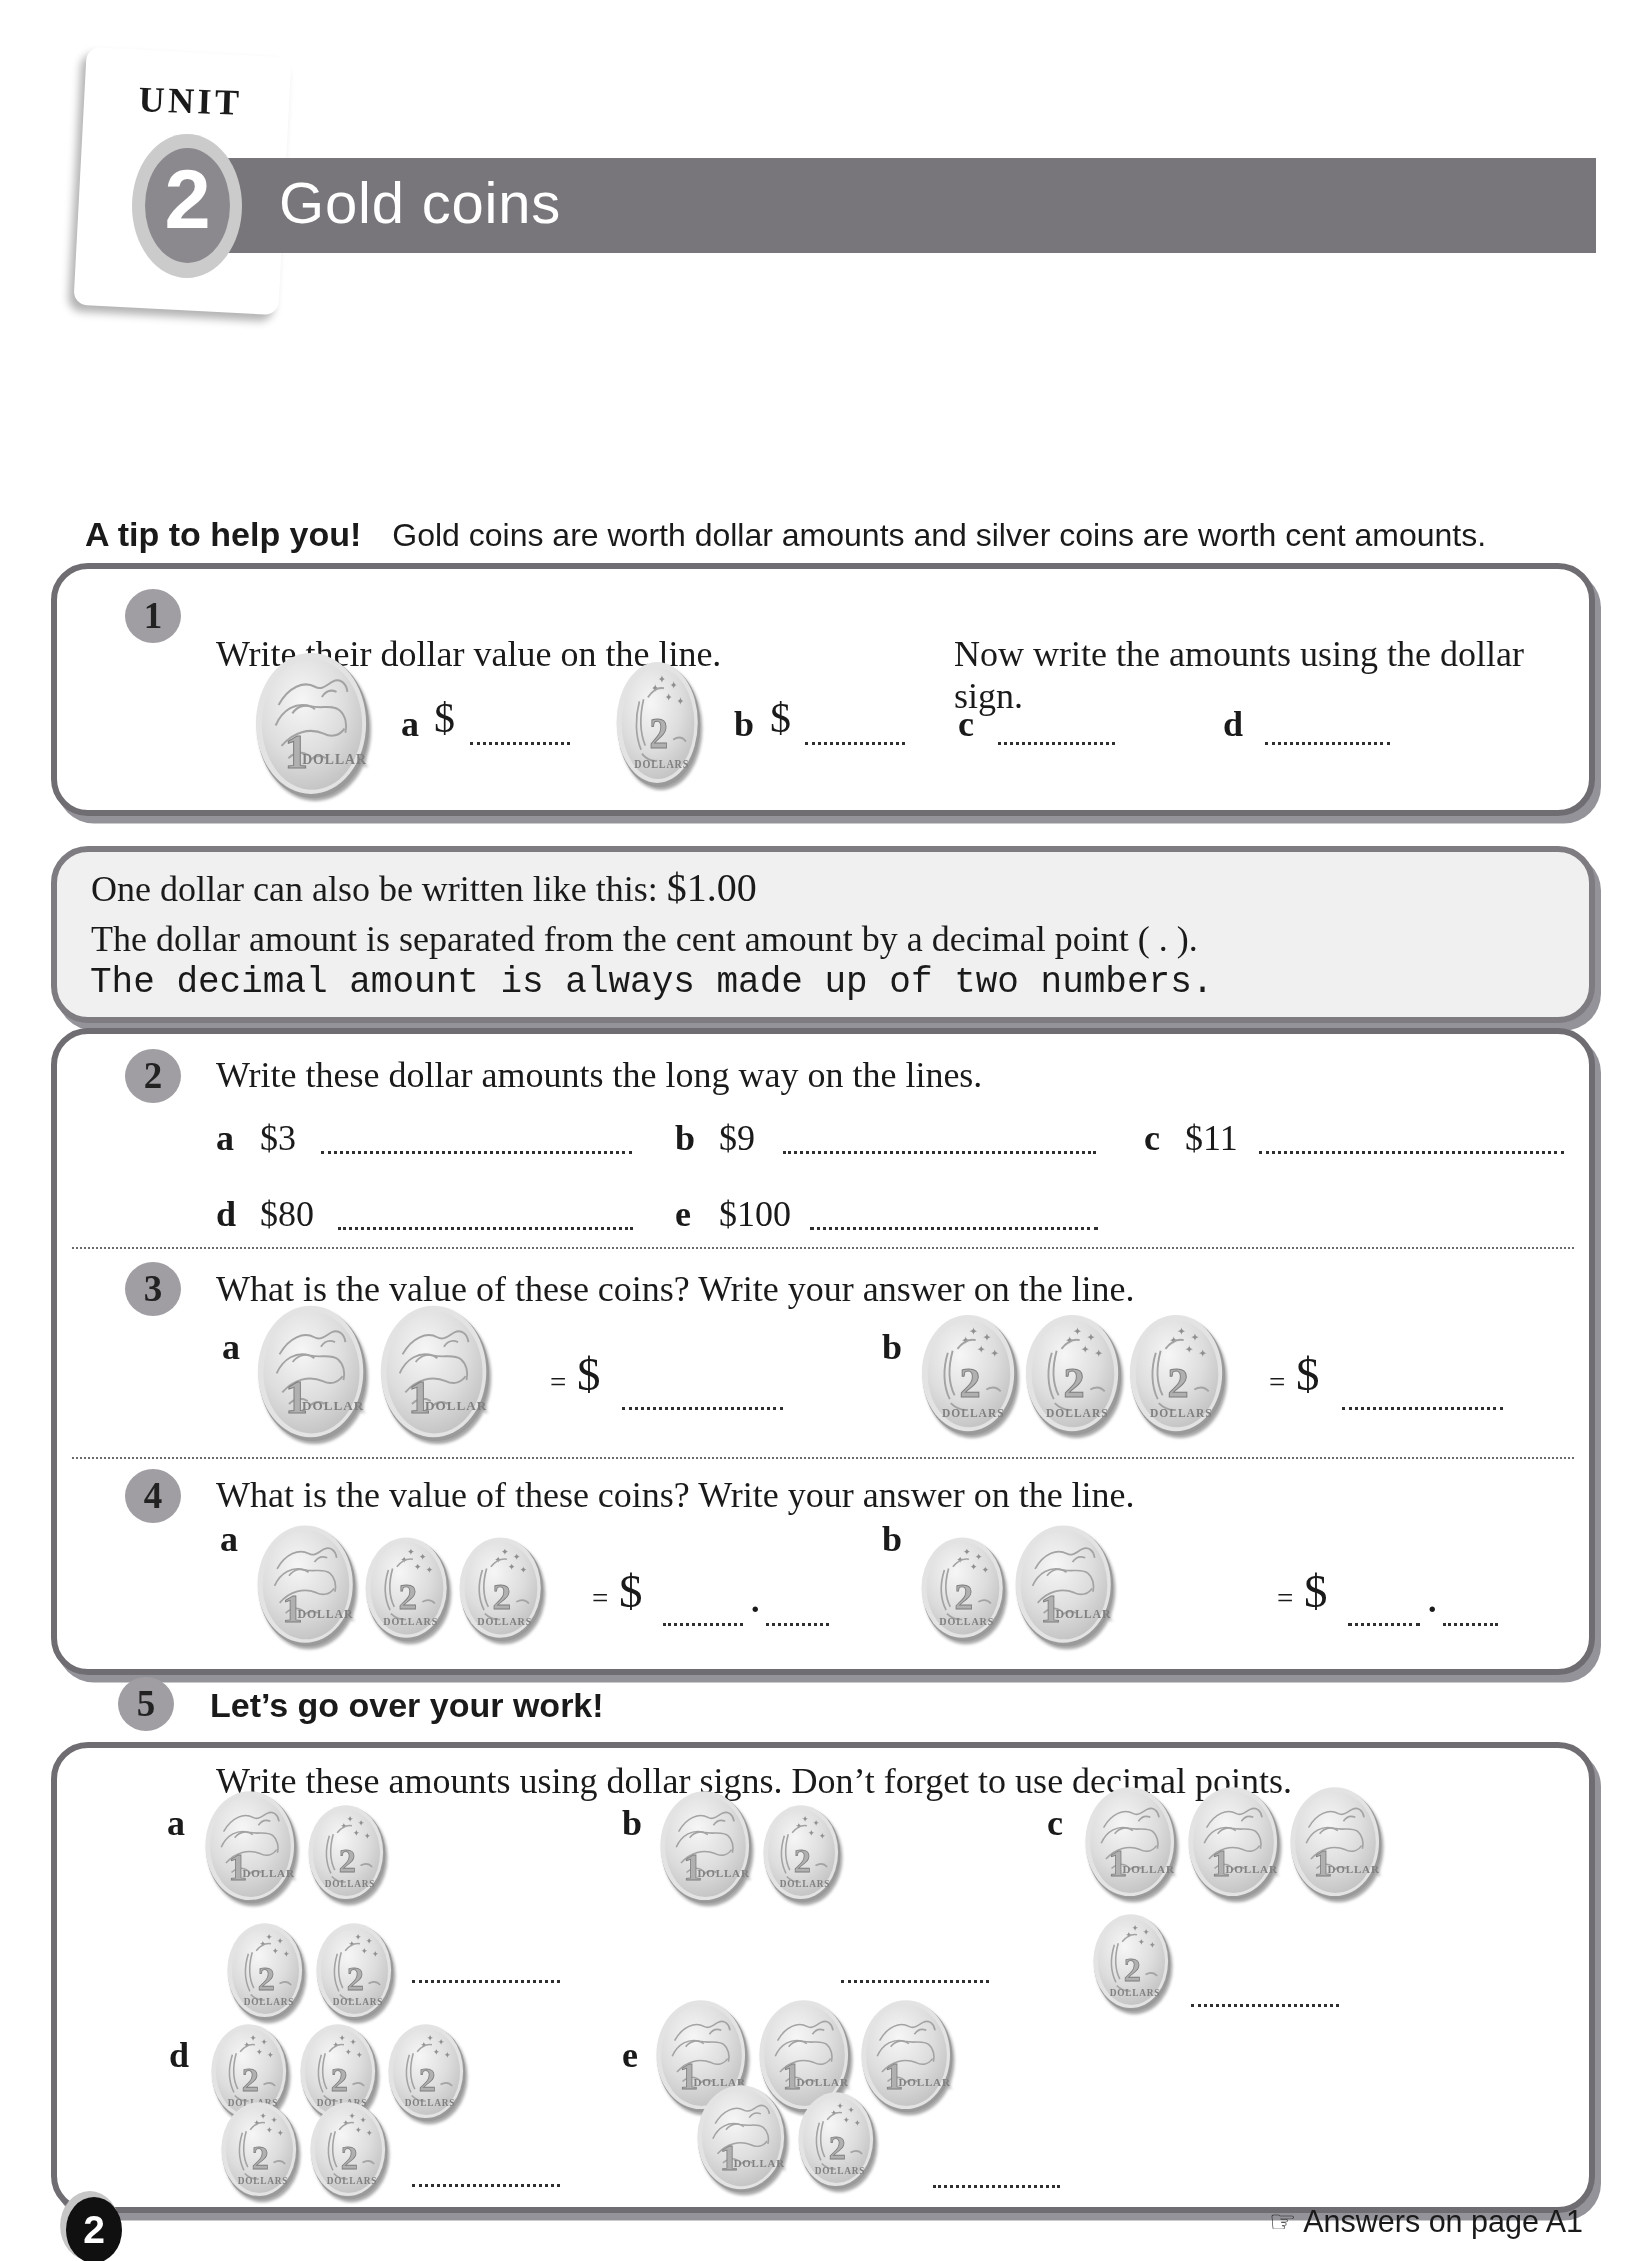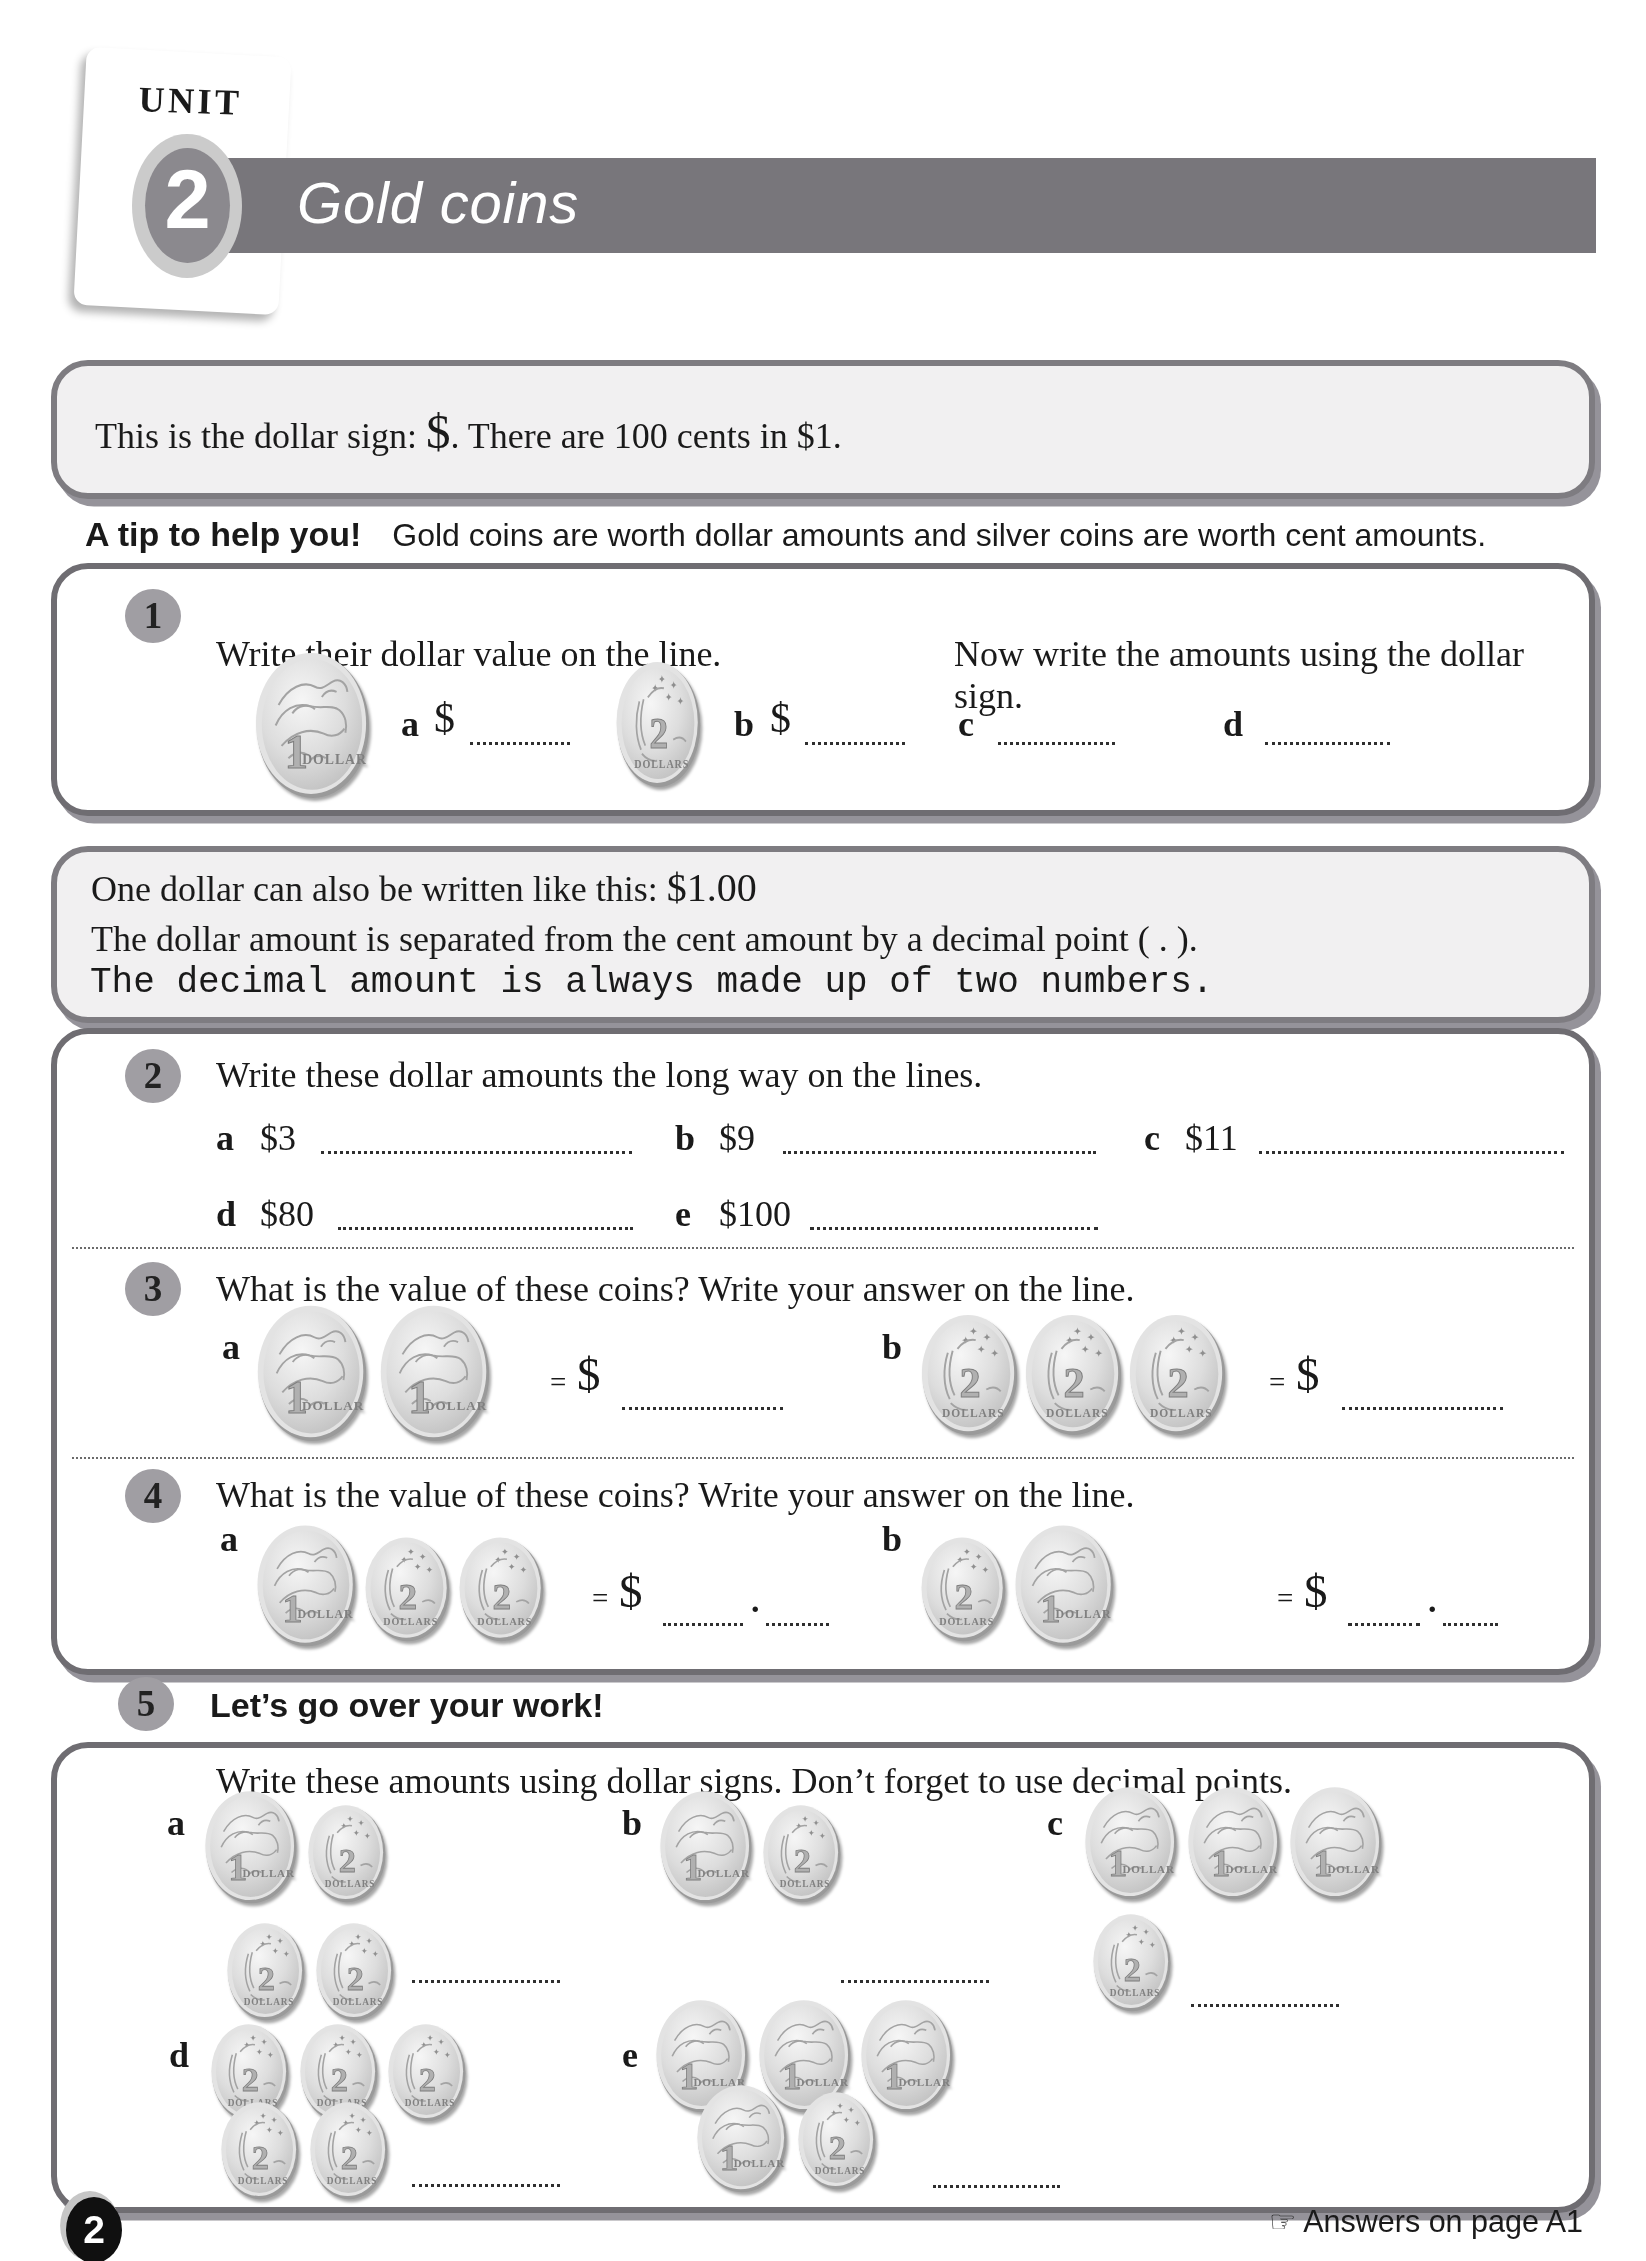--- a/index.html
+++ b/index.html
@@ -8,21 +8,21 @@
   .abs{position:absolute;}
   .serif{font-family:"Liberation Serif",serif;}
   .sans{font-family:"Liberation Sans",sans-serif;}
 
   
   #unit-card{left:80px;top:52px;width:205px;height:258px;background:#ffffff;border-radius:13.5px;
      transform:rotate(3deg);box-shadow:-5.1px 6.8px 8.5px rgba(0,0,0,.30);}
   #unit-label{left:127px;top:80px;width:127px;text-align:center;font-weight:bold;font-size:36px;
      letter-spacing:3.4px;transform:rotate(2deg);}
   #banner{left:224px;top:158px;width:1372px;height:95px;background:#78767b;}
-  #page-title{left:297px;top:169px;font-size:58px;color:#ffffff;font-weight:400;letter-spacing:0.8px;font-style:italic;}
+  #page-title{left:279px;top:169px;font-size:58px;color:#ffffff;font-weight:400;letter-spacing:0.8px;}
   #unit-ring{left:132px;top:134px;width:110px;height:144px;border-radius:50%;background:#cbcbcb;}
   #unit-inner{left:145px;top:148px;width:85px;height:115px;border-radius:50%;background:#8b898e;}
   #unit-number{left:145px;top:152px;width:85px;text-align:center;font-size:83px;font-weight:bold;
      color:#ffffff;font-family:"Liberation Sans",sans-serif;}
 
   
   .roundbox{position:absolute;left:51px;width:1532px;border-radius:37px;background:#ffffff;
      border:6.8px solid #6f6d72;box-shadow:6px 7.6px 0 #95939a;}
   .graybox{background:#f1f0f1;border-color:#7e7c81;}
   .badge{position:absolute;width:56px;height:54px;border-radius:50%;background:#a09ea3;
@@ -66,25 +66,20 @@
 <div id="page">
 
   <div class="abs" id="unit-card"></div>
   <div class="abs" id="banner"></div>
   <div class="abs serif" id="unit-label">UNIT</div>
   <div class="abs sans" id="page-title">Gold coins</div>
   <div class="abs" id="unit-ring"></div>
   <div class="abs" id="unit-inner"></div>
   <div class="abs" id="unit-number">2</div>
 
-  <div class="roundbox graybox" style="top:360px;height:127px;">
-    <div class="abs bodytext" style="left:38px;top:37px;">
-      <span>This is the dollar sign: </span><span class="big-dollar">$</span><span>. There are 100 cents in $1.</span>
-    </div>
-  </div>
 
   <div class="abs sans" style="left:85px;top:515px;font-size:34px;">
     <b>A tip to help you!</b>
     <span style="display:inline-block;width:12px;"></span>
     <span style="font-size:32px;">Gold coins are worth dollar amounts and silver coins are worth cent amounts.</span>
   </div>
 
   <div class="roundbox" style="top:563px;height:241px;">
     <div class="badge" style="left:68px;top:19.5px;">1</div>
     <div class="abs bodytext" style="left:159px;top:64px;">Write their dollar value on the line.</div>

